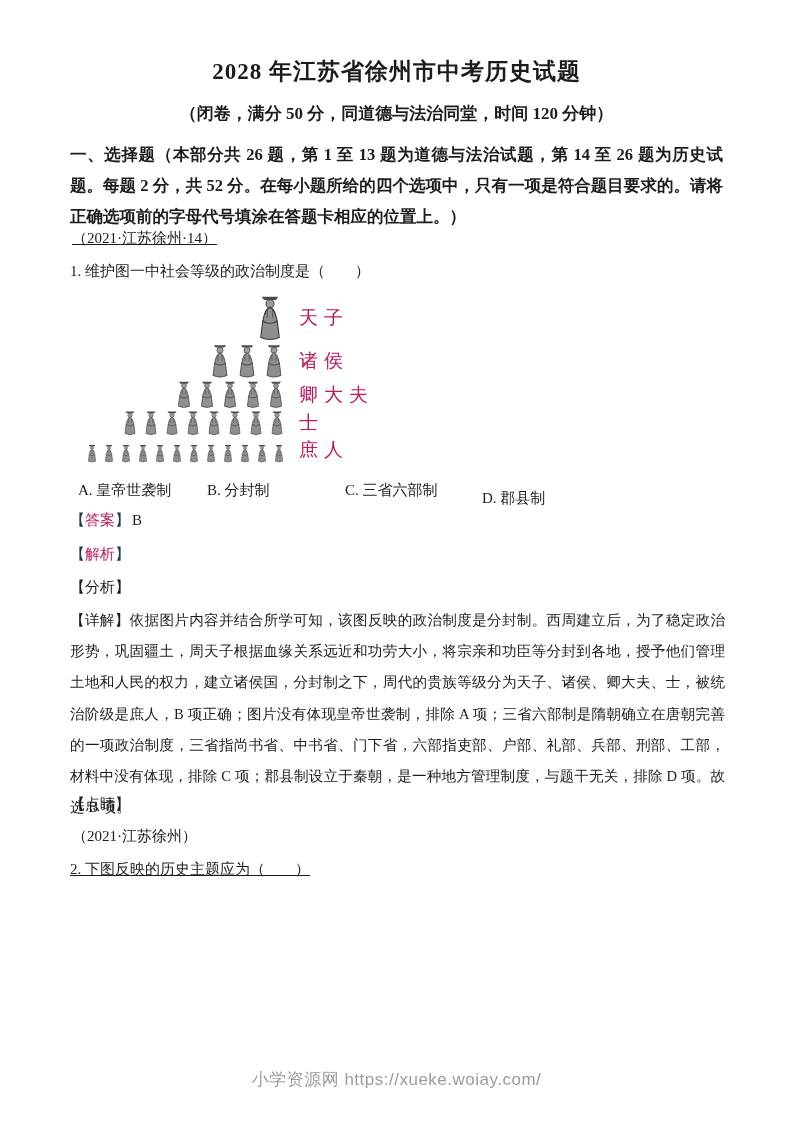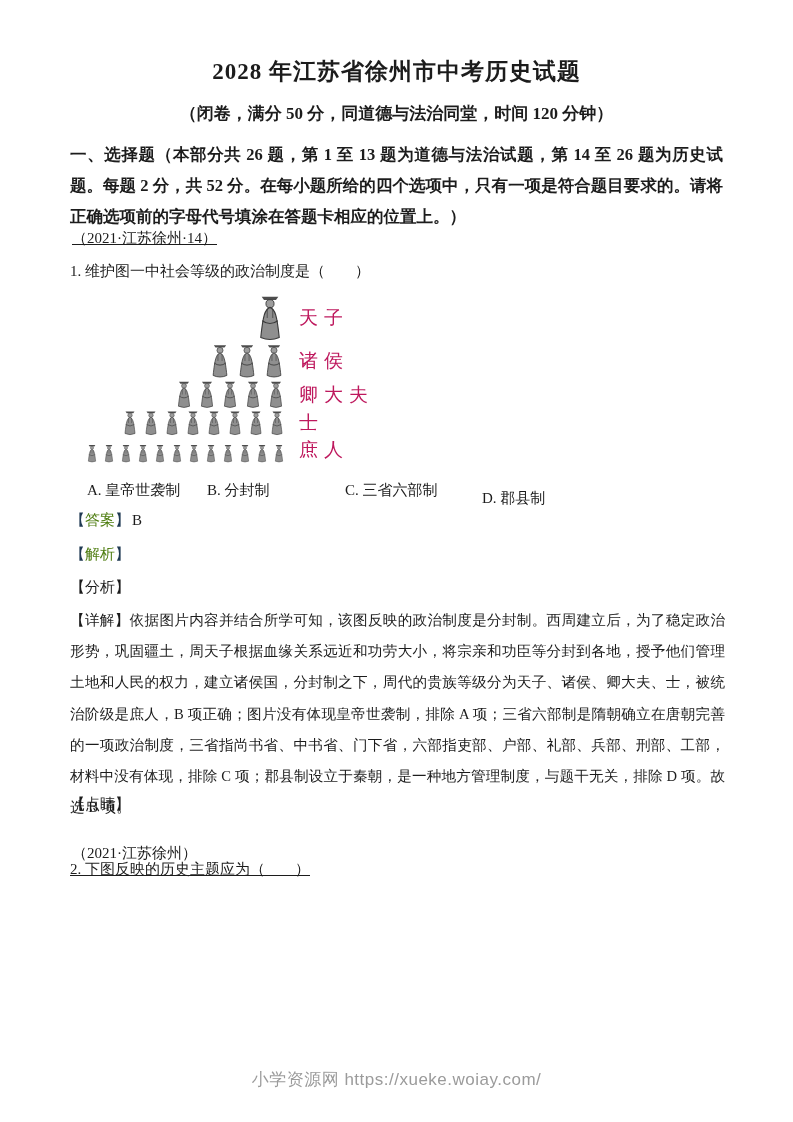--- a/index.html
+++ b/index.html
@@ -33,39 +33,39 @@
   .pyr-row{display:flex;align-items:flex-end;margin-bottom:1px;}
   .pyr-figs{width:215px;display:flex;justify-content:flex-end;align-items:flex-end;gap:5px;}
   .pyr-label{
     margin-left:14px;font-size:19px;letter-spacing:6px;color:#be185d;
     align-self:center;white-space:nowrap;
   }
   .fig-svg{display:block;}
   
   .options-row{top:481px;left:70px;width:660px;height:22px;}
   .opt{position:absolute;top:0;font-size:15px;white-space:nowrap;}
-  .opt-a{left:17px;}
+  .opt-a{left:8px;}
   .opt-b{left:137px;}
   .opt-c{left:275px;}
   .opt-d{left:412px;margin-top:8px;}
   
   .tag{white-space:nowrap;}
   .tag .br{color:#203a53;}
-  .tag.blue .inner{color:#4d7c0f;}
+  .tag.blue .inner{color:#be185d;}
   .tag.black .br,.tag.black .inner{color:#1c1c1c;}
   .answer-line{top:511px;left:70px;}
   .answer-value{margin-left:2px;color:#1c1c1c;}
   .jiexi-line{top:545px;left:70px;}
   .fenxi-line{top:578px;left:70px;}
   .xiangjie{
     top:605px;left:70px;width:655px;
     font-size:14.6px;line-height:31.2px;text-align:justify;
   }
   .dianjing-line{top:795px;left:70px;}
-  .q2-source{top:844px;left:72px;}
+  .q2-source{top:827px;left:72px;}
   .q2-stem{top:860px;left:70px;text-decoration:underline;}
   .page-footer{
     top:1068px;left:0;width:793px;text-align:center;
     font-family:"Liberation Sans","DejaVu Sans",sans-serif;
     font-size:17px;color:#9b9b9b;letter-spacing:0.5px;
   }
 </style>
 </head>
 <body>
 

